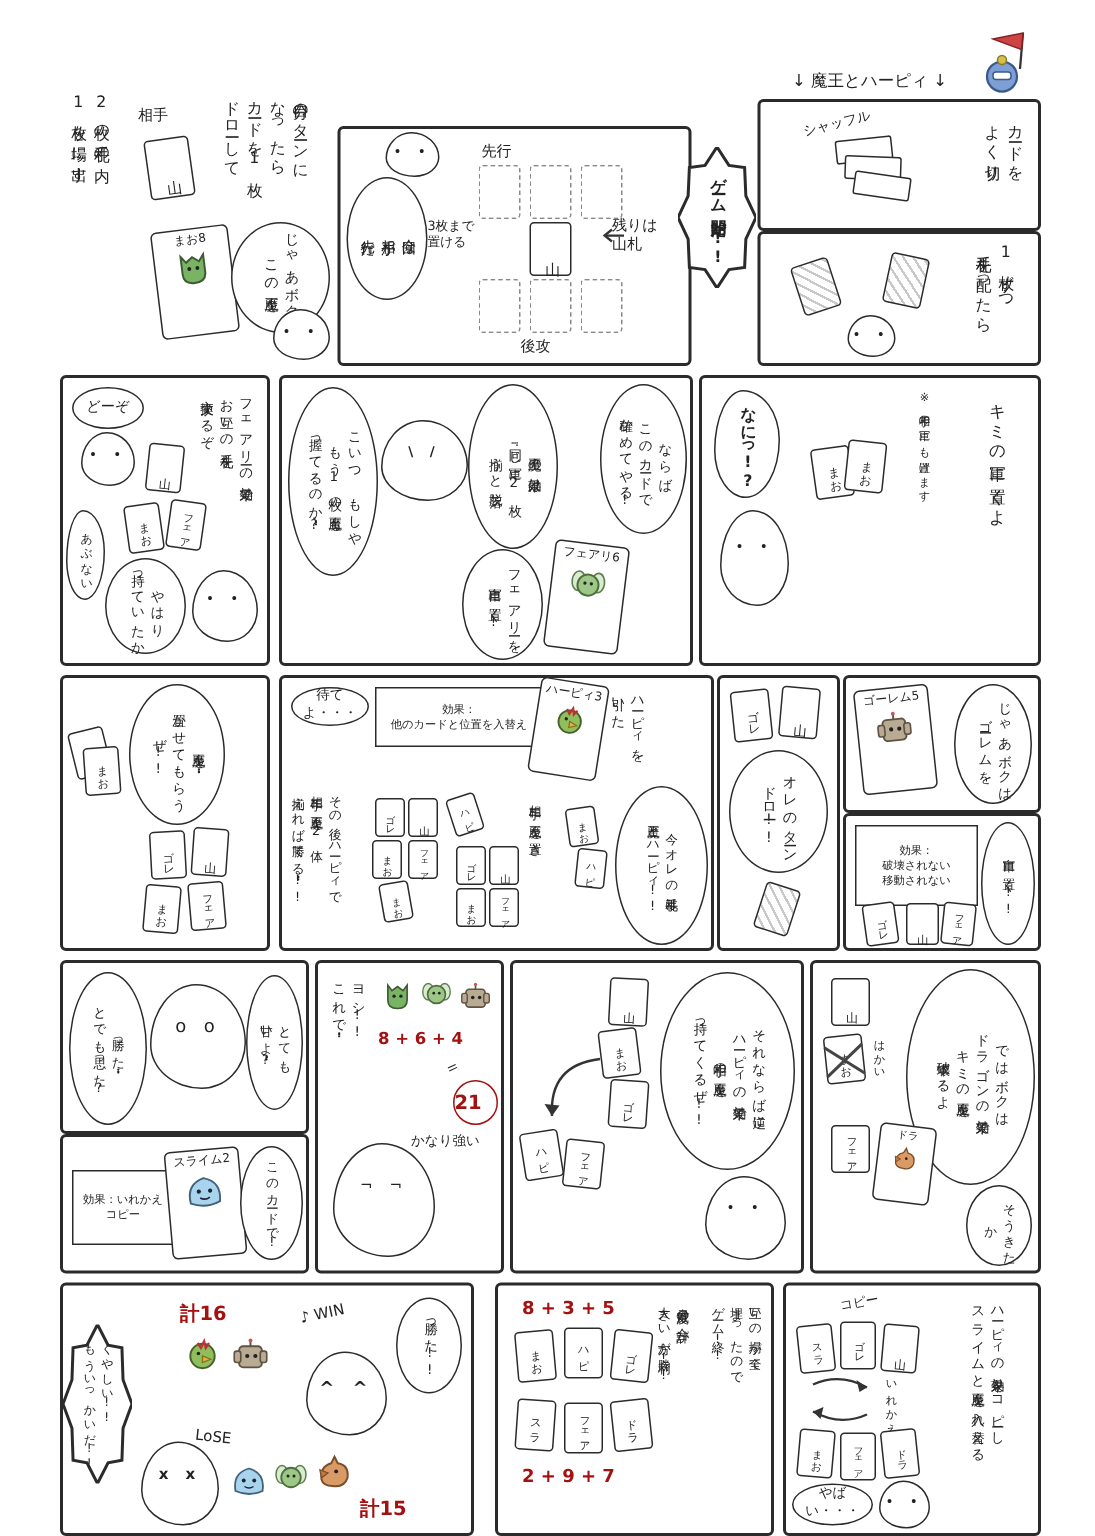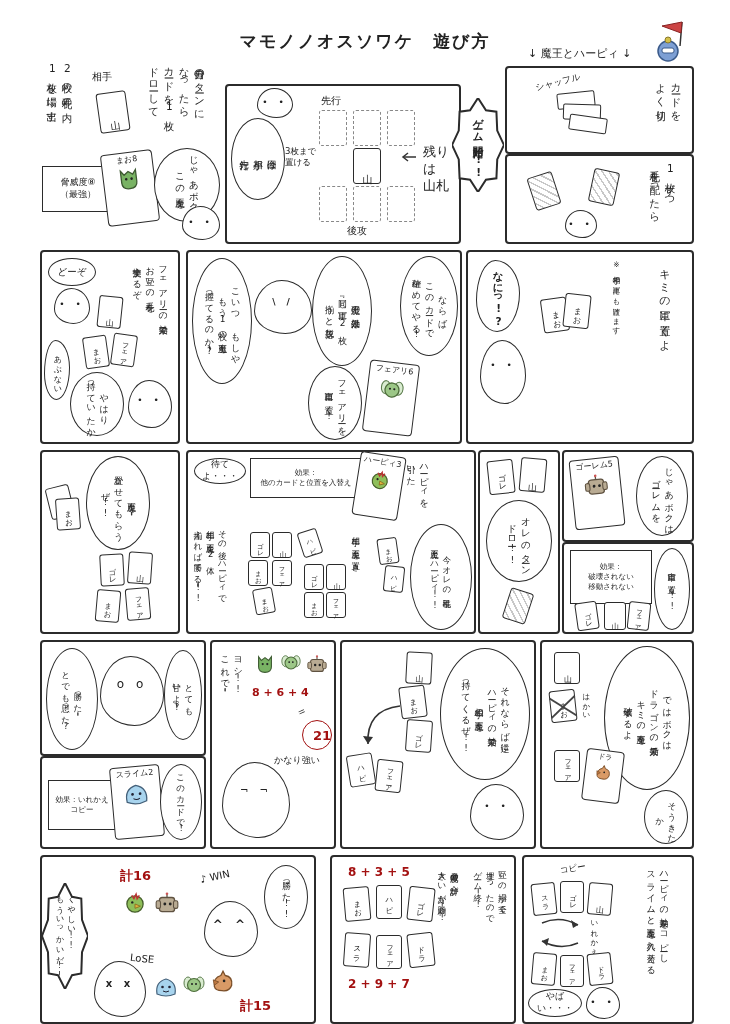--- a/index.html
+++ b/index.html
@@ -27,21 +27,21 @@
 .blob.wide::after{content:"o o";font-size:12px}
 .blob.smug::after{content:"¬ ¬";font-size:10px}
 .mon{position:absolute;overflow:visible}
 .red{color:#a31111;font-weight:bold}
 .burst{position:absolute;display:flex;align-items:center;justify-content:center}
 .burst>svg{position:absolute;left:0;top:0;width:100%;height:100%}
 .burst>span{position:relative}
 .crossed::before,.crossed::after{content:"";position:absolute;left:-4px;right:-4px;top:50%;height:2px;background:#444}
 .crossed::before{transform:rotate(38deg)}
 .crossed::after{transform:rotate(-38deg)}
-.circle-num{position:absolute;display:flex;align-items:center;justify-content:flex-end;border:1.8px solid #a31111;border-radius:50%}
+.circle-num{position:absolute;display:flex;align-items:center;justify-content:flex-start;border:1.8px solid #a31111;border-radius:50%}
 .title{position:absolute;font-weight:bold;letter-spacing:2px;text-align:center}
 </style>
 </head>
 <body>
 
 <div id="page">
 
 <svg width="0" height="0" style="position:absolute" aria-hidden="true">
 <defs>
 <g id="m-slime-blue">
@@ -78,44 +78,39 @@
           <circle cx="12" cy="2.5" r="1.2" fill="#c55"></circle>
         </g>
 <g id="m-dragon">
           <path d="M4 16 Q3 8 10 6 L12 2 L14 6 Q21 7 20 15 Q18 21 11 20 Q5 20 4 16Z" fill="#d99a66" stroke="#7a4e28" stroke-width="1.2"></path>
           <path d="M3 10 L8 12 L4 15Z" fill="#c07840" stroke="#7a4e28" stroke-width="0.8"></path>
           <circle cx="13" cy="11" r="1.2" fill="#222"></circle>
         </g>
 </defs>
 </svg>
 
-<div class="title" style="left:215px;top:30px;width:300px;font-size:17px">マモノノオスソワケ　遊び方</div>
 <span class="abs" style="left:528px;top:46px;font-size:11px">↓ 魔王とハーピィ ↓</span>
 <svg class="abs" style="left:644px;top:20px" width="50" height="46" viewBox="0 0 50 46">
 <line x1="38" y1="2" x2="36" y2="26" stroke="#333" stroke-width="1.5"></line>
 <polygon points="38,2 18,6 37,13" fill="#cc4444" stroke="#882222" stroke-width="1"></polygon>
 <circle cx="24" cy="31" r="10" fill="#7d9fd4" stroke="#3a5a8a" stroke-width="1.5"></circle>
 <rect x="18" y="28" width="12" height="5" rx="2" fill="#fff" stroke="#3a5a8a"></rect>
 <circle cx="24" cy="20" r="3" fill="#d4c04a" stroke="#8a7a2a"></circle>
 </svg>
 
 <span class="abs vtext" style="left:44px;top:62px;font-size:10.5px">2枚の手札の内
 1枚を場に出す</span>
 <span class="abs" style="left:92px;top:70px;font-size:10px">相手</span>
 <div class="card" style="left:98px;top:92px;width:28px;height:38px;transform:rotate(-8deg)">
       <span class="cl" style="font-size:10px">山</span>
     </div>
 <span class="abs vtext" style="left:146px;top:60px;font-size:10.5px">自分のターンに
 なったら
 カードを1枚
 ドローして</span>
-<div class="box" style="left:42px;top:166px;width:62px;height:38px">
-      <span class="htext" style="font-size:9px">脅威度⑧
-（最強）</span>
-    </div>
 <div class="bigcard" style="left:104px;top:152px;width:46px;height:64px;transform:rotate(-7deg)">
   <span class="bt">まお8</span>
   <svg width="26" height="26" viewBox="0 0 24 24">
         <use href="#m-maou"></use>
       </svg>
 </div>
 <div class="bubble" style="left:154px;top:148px;width:64px;height:72px">
       <span class="vtext" style="font-size:9.5px">じゃあボクは
 この魔王を</span>
     </div>
@@ -134,21 +129,21 @@
   <div class="slot" style="left:160px;top:24px;width:26px;height:34px"></div>
   <div class="card" style="left:126px;top:62px;width:26px;height:34px">
         <span class="cl" style="font-size:10px">山</span>
       </div>
   <div class="slot" style="left:92px;top:100px;width:26px;height:34px"></div>
   <div class="slot" style="left:126px;top:100px;width:26px;height:34px"></div>
   <div class="slot" style="left:160px;top:100px;width:26px;height:34px"></div>
   <span class="abs" style="left:120px;top:138px;font-size:10px">後攻</span>
   <span class="abs htext" style="left:58px;top:60px;font-size:8.5px">3枚まで
 置ける</span>
-  <span class="abs htext" style="left:196px;top:58px;font-size:13px">残りは
+  <span class="abs htext" style="left:181px;top:58px;font-size:10px">残りは
 山札</span>
   <svg class="abs" style="left:174px;top:66px" width="16" height="10" viewBox="0 0 16 10">
         <path d="M15 5 H3" stroke="#333" stroke-width="1.5" fill="none"></path>
         <path d="M7 1 L2 5 L7 9" stroke="#333" stroke-width="1.5" fill="none"></path>
       </svg>
 </div>
 
 <div class="burst" style="left:452px;top:98px;width:52px;height:94px">
   <svg viewBox="0 0 100 160" preserveAspectRatio="none">
         <polygon points="100,80 87,104.5 85.4,136.6 65.3,139.1 50,160 34.7,139.1 14.6,136.6 13,104.5 0,80 13,55.5 14.6,23.4 34.7,20.9 50,0 65.3,20.9 85.4,23.4 87,55.5" fill="#fff" stroke="#2b2b2b" stroke-width="2" vector-effect="non-scaling-stroke"></polygon>

